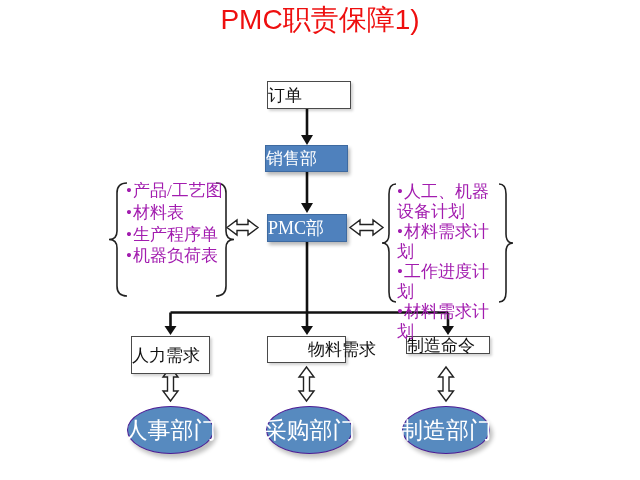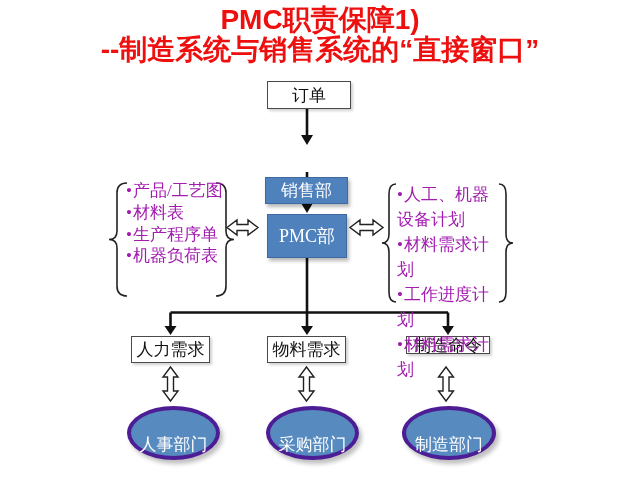--- a/index.html
+++ b/index.html
@@ -3,55 +3,54 @@
 <meta charset="utf-8">
 <style>
   html,body{margin:0;padding:0;}
   .stage{
     position:relative;width:640px;height:480px;background:#ffffff;overflow:hidden;
     font-family:"Liberation Serif","DejaVu Serif",serif;
   }
   .title{
     position:absolute;top:5px;left:0;width:640px;text-align:center;
     font-family:"Liberation Sans","DejaVu Sans",sans-serif;
-    font-weight:bold;font-size:28px;line-height:30px;color:#ee0f0f;
+    font-weight:normal;font-size:28px;line-height:30px;color:#ee0f0f;
   }
   .connectors{position:absolute;top:0;left:0;width:640px;height:480px;}
   .node{
-    position:absolute;display:flex;align-items:center;justify-content:center;
+    position:absolute;display:flex;align-items:center;justify-content:flex-start;
     font-size:17px;color:#111;box-sizing:border-box;white-space:nowrap;
   }
   .white-box{
     background:#ffffff;border:1.5px solid #4a4a4a;
     box-shadow:1.5px 2px 2.5px rgba(0,0,0,0.18);
   }
   .blue-box{
     background:#4f81bd;border:1.5px solid #3e6aa0;color:#ffffff;
     box-shadow:2px 3px 3.5px rgba(0,0,0,0.28);
   }
   .ellipse{
-    position:absolute;display:flex;align-items:flex-end;justify-content:center;
-    background:#578abf;border:4px solid #4c1d95;border-radius:50%;
-    color:#ffffff;font-size:17px;white-space:nowrap;
+    position:absolute;display:flex;align-items:center;justify-content:center;
+    background:#578abf;border:1px solid #4c1d95;border-radius:50%;
+    color:#ffffff;font-size:23px;white-space:nowrap;
     box-shadow:3px 4px 4px rgba(0,0,0,0.25);
   }
   .side-list{position:absolute;font-size:17px;color:#a21caf;}
   .side-list .li{word-break:break-all;}
   .side-list .li::before{content:"\2022";margin-right:1px;}
   .left-list{left:126px;top:180px;width:100px;line-height:21.8px;}
-  .right-list{left:397px;top:182px;width:103px;line-height:25px;}
+  .right-list{left:397px;top:182px;width:103px;line-height:20px;}
 </style>
 </head>
 <body>
 
 <div class="stage">
 
   <div class="title">
     <div>PMC职责保障1)</div>
-    <div>--制造系统与销售系统的“直接窗口”</div>
   </div>
 
   <svg class="connectors" viewBox="0 0 640 480" xmlns="http://www.w3.org/2000/svg">
     <g stroke="#111" stroke-width="2.6" fill="none">
       <path d="M307,109 L307,136"></path>
       <path d="M307,172 L307,205"></path>
       <path d="M307,242 L307,312.5"></path>
       <path d="M170.5,312.5 L448,312.5"></path>
       <path d="M170.5,312.5 L170.5,327"></path>
       <path d="M307,312.5 L307,327"></path>
@@ -76,33 +75,33 @@
       <path d="M216,183 Q226,183 226,193 L226,231 Q226,239.5 234,239.5 Q226,239.5 226,248 L226,286 Q226,296 216,296"></path>
       <path d="M396,184 Q389,184 389,194 L389,234 Q389,243 382,243 Q389,243 389,252 L389,292 Q389,302 396,302"></path>
       <path d="M499,184 Q506,184 506,194 L506,234 Q506,243 513,243 Q506,243 506,252 L506,292 Q506,302 499,302"></path>
     </g>
   </svg>
 
   <div class="node white-box" style="left:267px;top:81px;width:84px;height:28px;">
     <span>订单</span>
   </div>
 
-  <div class="node blue-box" style="left:265px;top:145px;width:83px;height:27px;margin-top:32px;">
+  <div class="node blue-box" style="left:265px;top:145px;width:83px;height:27px;">
     <span>销售部</span>
   </div>
 
-  <div class="node blue-box" style="left:267px;top:214px;width:80px;height:44px;font-size:18px;">
+  <div class="node blue-box" style="left:267px;top:214px;width:80px;height:28px;font-size:18px;">
     <span>PMC部</span>
   </div>
 
-  <div class="node white-box" style="left:131px;top:336px;width:79px;height:27px;">
+  <div class="node white-box" style="left:131px;top:336px;width:79px;height:38px;">
     <span>人力需求</span>
   </div>
 
-  <div class="node white-box" style="left:267px;top:336px;width:79px;height:27px;">
+  <div class="node white-box" style="left:267px;top:336px;width:79px;height:27px;padding-left:40px;">
     <span>物料需求</span>
   </div>
 
   <div class="node white-box" style="left:406px;top:336px;width:84px;height:18px;">
     <span>制造命令</span>
   </div>
 
   <div class="ellipse" style="left:127px;top:406px;width:85px;height:46px;">
     <span>人事部门</span>
   </div>

